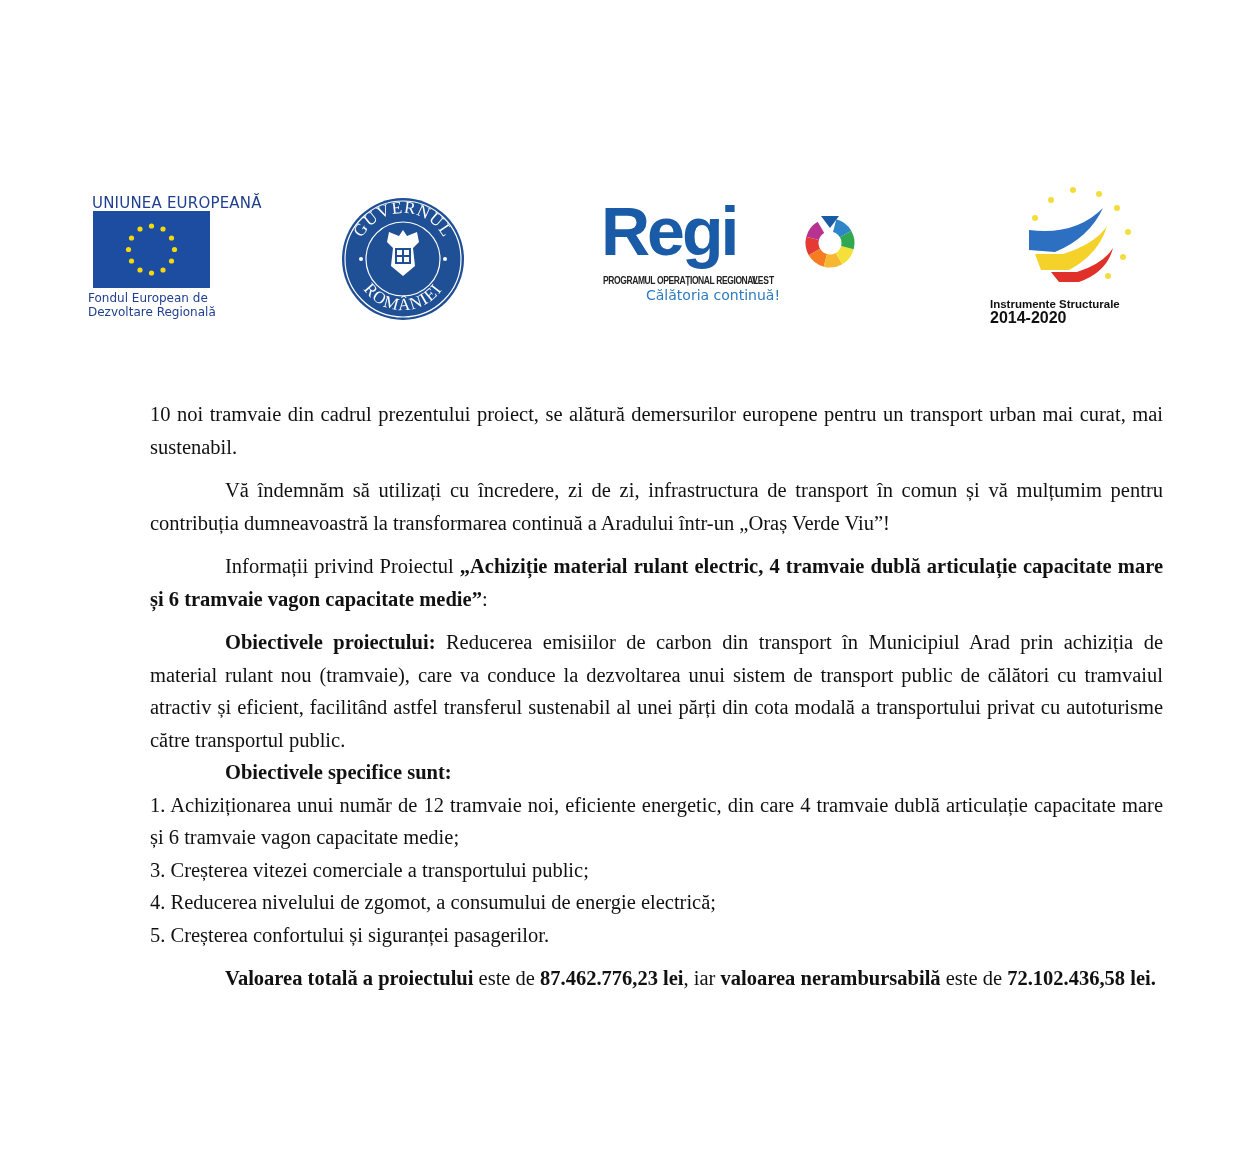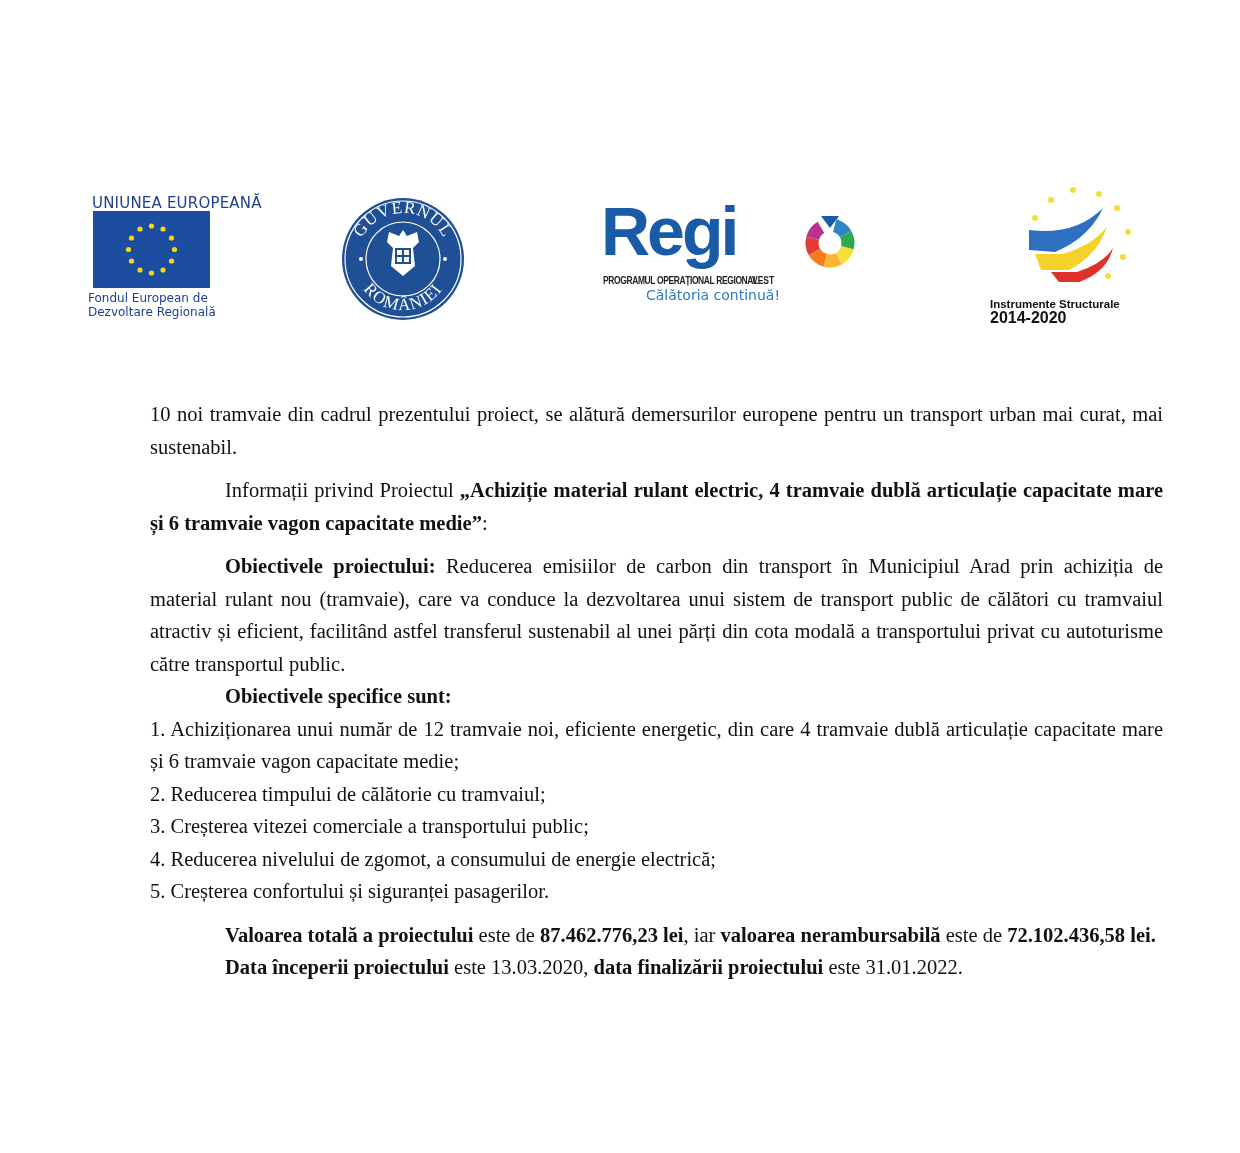--- a/index.html
+++ b/index.html
@@ -118,29 +118,28 @@
   </svg>
 </div>
 <div class="is-text">
   <div>Instrumente Structurale</div>
   <div class="y">2014-2020</div>
 </div>
 
 <div class="doc">
   <p>10 noi tramvaie din cadrul prezentului proiect, se alătură demersurilor europene pentru un transport urban mai curat, mai sustenabil.</p>
 
+  <p class="indent gap">Vă îndemnăm să utilizați cu încredere, zi de zi, infrastructura de transport în comun și vă mulțumim pentru contribuția dumneavoastră la transformarea continuă a Aradului într-un „Oraș Verde Viu”!</p>
 
   <p class="indent gap"><span>Informații privind Proiectul </span><b>„Achiziție material rulant electric, 4 tramvaie dublă articulație capacitate mare și 6 tramvaie vagon capacitate medie”</b><span>:</span></p>
 
   <p class="indent gap"><b>Obiectivele proiectului:</b><span> Reducerea emisiilor de carbon din transport în Municipiul Arad prin achiziția de material rulant nou (tramvaie), care va conduce la dezvoltarea unui sistem de transport public de călători cu tramvaiul atractiv și eficient, facilitând astfel transferul sustenabil al unei părți din cota modală a transportului privat cu autoturisme către transportul public.</span></p>
 
   <p class="indent"><b>Obiectivele specifice sunt:</b></p>
 
   <p>1. Achiziționarea unui număr de 12 tramvaie noi, eficiente energetic, din care 4 tramvaie dublă articulație capacitate mare și 6 tramvaie vagon capacitate medie;</p>
-  <p class="list-line">2. Reducerea timpului de călătorie cu tramvaiul;</p>
   <p class="list-line">3. Creșterea vitezei comerciale a transportului public;</p>
   <p class="list-line">4. Reducerea nivelului de zgomot, a consumului de energie electrică;</p>
   <p class="list-line">5. Creșterea confortului și siguranței pasagerilor.</p>
 
   <p class="indent gap"><b>Valoarea totală a proiectului</b><span> este de </span><b>87.462.776,23 lei</b><span>, iar </span><b>valoarea nerambursabilă</b><span> este de </span><b>72.102.436,58 lei.</b></p>
 
-  <p class="indent list-line"><b>Data începerii proiectului</b><span> este </span><span>13.03.2020</span><span>, </span><b>data finalizării proiectului</b><span> este </span><span>31.01.2022.</span></p>
 </div>
 
 </body></html>

